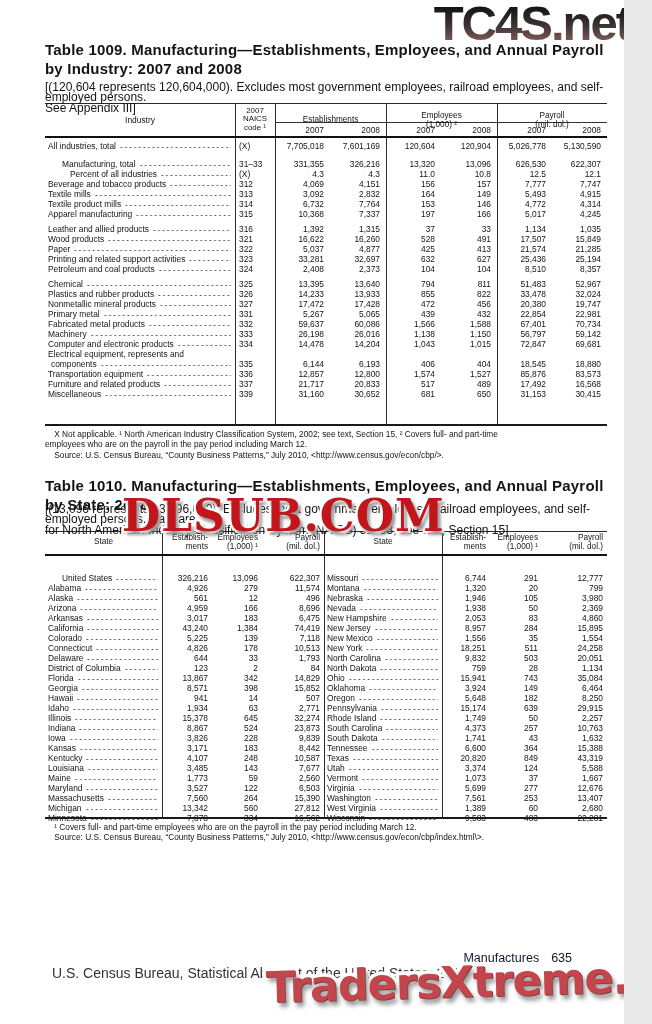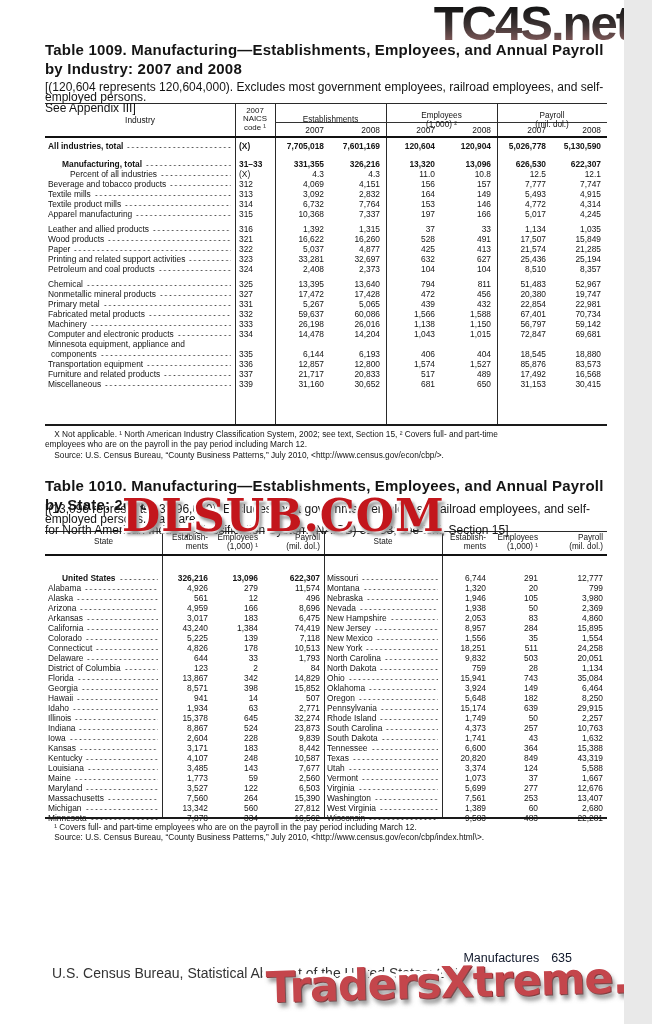--- a/index.html
+++ b/index.html
@@ -38,21 +38,21 @@
   .vline{position:absolute;top:0;bottom:0;width:1px;background:#2a2a2a;}
   .rule-top{position:absolute;left:0;right:0;top:0;height:1px;background:#2a2a2a;}
   .rule-bot{position:absolute;left:0;right:0;bottom:0;height:2px;background:#1a1a1a;}
   .cell{overflow:hidden;}
   .num{text-align:right;padding-right:6px;}
   .lab{display:flex;align-items:flex-end;}
   .labtxt{white-space:nowrap;}
   .leader{flex:1;height:3px;margin:0 4px 2px 3px;min-width:4px;
     background-image:radial-gradient(circle,#4d4d4d 0.8px,transparent 1px);
     background-size:4.6px 3px;background-repeat:repeat-x;background-position:left bottom;}
-  .bold{font-weight:bold;}
+  .bold{font-weight:normal;}
 
   
   .t9{top:103px;height:323px;font-size:8.4px;}
   .t9 .hdr{position:relative;height:33px;border-bottom:2px solid #111;
            display:grid;grid-template-columns:190px 40px 111px 111px 110px;grid-template-rows:20px 13px;}
   .t9 .h-ind{grid-column:1;grid-row:1/3;display:flex;align-items:center;justify-content:center;}
   .t9 .h-naics{grid-column:2;grid-row:1/3;display:flex;align-items:center;justify-content:center;
                text-align:center;font-size:7.9px;line-height:8.3px;}
   .t9 .h-grp{grid-row:1;display:flex;align-items:center;justify-content:center;text-align:center;
              font-size:8.2px;line-height:8.8px;border-bottom:1px solid #333;margin-top:16px;}
@@ -284,20 +284,33 @@
           <div class="cell naics-c">325</div>
           <div class="cell num">13,395</div>
           <div class="cell num">13,640</div>
           <div class="cell num">794</div>
           <div class="cell num">811</div>
           <div class="cell num">51,483</div>
           <div class="cell num">52,967</div>
         </div>
         <div class="t9row">
           <div class="cell lab">
+            <span class="labtxt">Plastics and rubber products</span>
+            <span class="leader"></span>
+          </div>
+          <div class="cell naics-c">326</div>
+          <div class="cell num">14,233</div>
+          <div class="cell num">13,933</div>
+          <div class="cell num">855</div>
+          <div class="cell num">822</div>
+          <div class="cell num">33,478</div>
+          <div class="cell num">32,024</div>
+        </div>
+        <div class="t9row">
+          <div class="cell lab">
             <span class="labtxt">Nonmetallic mineral products</span>
             <span class="leader"></span>
           </div>
           <div class="cell naics-c">327</div>
           <div class="cell num">17,472</div>
           <div class="cell num">17,428</div>
           <div class="cell num">472</div>
           <div class="cell num">456</div>
           <div class="cell num">20,380</div>
           <div class="cell num">19,747</div>
@@ -349,21 +362,21 @@
           <div class="cell naics-c">334</div>
           <div class="cell num">14,478</div>
           <div class="cell num">14,204</div>
           <div class="cell num">1,043</div>
           <div class="cell num">1,015</div>
           <div class="cell num">72,847</div>
           <div class="cell num">69,681</div>
         </div>
         <div class="t9row">
           <div class="cell lab">
-            <span class="labtxt">Minnesota equipment, appliance and</span>
+            <span class="labtxt">Electrical equipment, represents and</span>
           </div>
           <div class="cell naics-c"></div>
           <div class="cell num"></div>
           <div class="cell num"></div>
           <div class="cell num"></div>
           <div class="cell num"></div>
           <div class="cell num"></div>
           <div class="cell num"></div>
         </div>
         <div class="t9row">
@@ -708,21 +721,21 @@
           </div>
           <div class="cell num">4,373</div>
           <div class="cell num">257</div>
           <div class="cell num">10,763</div>
         </div>
         <div class="s-row">
           <div class="cell lab">
             <span class="labtxt">Iowa</span>
             <span class="leader"></span>
           </div>
-          <div class="cell num">2,604</div>
+          <div class="cell num">3,826</div>
           <div class="cell num">228</div>
           <div class="cell num">9,839</div>
           <div class="cell lab">
             <span class="labtxt">South Dakota</span>
             <span class="leader"></span>
           </div>
           <div class="cell num">1,741</div>
           <div class="cell num">43</div>
           <div class="cell num">1,632</div>
         </div>

